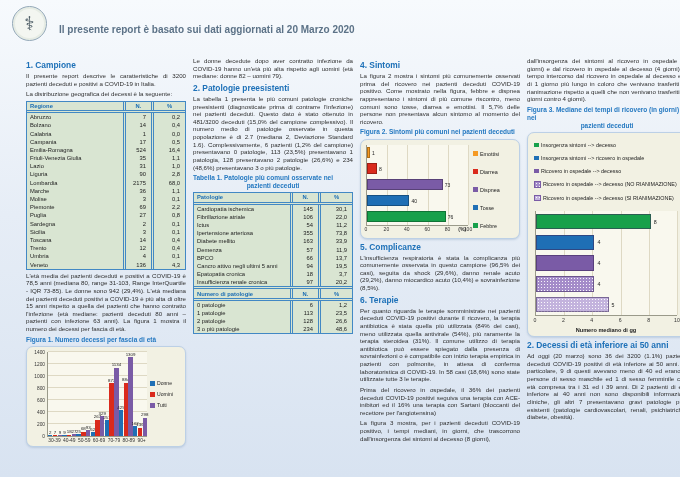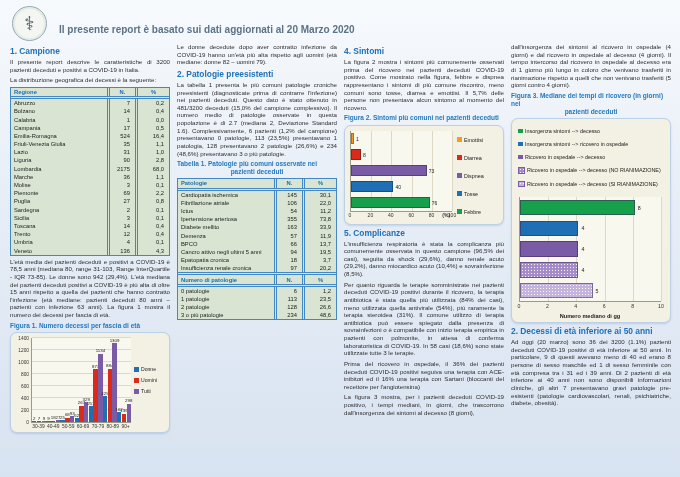--- a/index.html
+++ b/index.html
@@ -7,21 +7,21 @@
     font-family:"Liberation Sans",sans-serif;
     background:linear-gradient(180deg,#f7fafd 0%,#e6edf6 45%,#d8e3f1 100%);}
   
   .header{position:absolute;left:10px;top:4px;right:10px;height:38px;}
   .logo{position:absolute;left:2px;top:2px;width:33px;height:33px;border-radius:50%;
     background:#f3f6f1;border:1px solid #93a8b8;display:flex;align-items:center;justify-content:center;
     font-size:19px;color:#46565f;box-shadow:inset 0 0 0 2px #e6ece4;}
   .title{position:absolute;left:49px;top:1px;font-size:14.6px;font-weight:bold;color:#1b5fae;letter-spacing:-0.2px;}
   .subtitle{position:absolute;left:49px;top:20px;font-size:10px;font-weight:bold;color:#5c7287;}
   
-  .col{position:absolute;top:43px;width:160px;}
+  .col{position:absolute;top:57px;width:160px;margin-left:16px;}
   #col1{left:10px;} #col2{left:177px;} #col3{left:344px;} #col4{left:511px;}
   .sec-h{font-size:8.4px;font-weight:bold;color:#1e71b8;margin:3px 0 2px;}
   .para{font-size:6.15px;line-height:1.24;color:#2e2e2e;text-align:justify;margin:0 0 3px;}
   .cap{font-size:6.5px;font-weight:bold;color:#2579c1;margin:3px 0 2px;line-height:1.25;}
   .cap .c2line{display:block;text-align:center;}
   
   .dtable{border:1.5px solid #4288c4;background:#d9e5d2;font-size:5.8px;color:#222;margin:1px 0 2px;}
   .trow{display:grid;grid-template-columns:1fr 28px 34px;}
   .trow>div{padding:1.1px 3px;}
   .trow .cn,.trow .cp{text-align:right;border-left:3px double #4288c4;padding-right:5px;}
@@ -473,20 +473,21 @@
             </div>
             <div class="leg-item">
               <div class="leg-sq" style="background: rgb(23, 160, 75);"></div>
               <div class="leg-tx">Febbre</div>
             </div>
           </div>
       </div>
     </div>
     <div class="sec-h">5. Complicanze</div>
     <div class="para">L'insufficienza respiratoria è stata la complicanza più comunemente osservata in questo campione (96,5% dei casi), seguita da shock (29,6%), danno renale acuto (29,2%), danno miocardico acuto (10,4%) e sovrainfezione (8,5%).</div>
+    <div class="sec-h">6. Terapie</div>
     <div class="para">Per quanto riguarda le terapie somministrate nei pazienti deceduti COVID-19 positivi durante il ricovero, la terapia antibiotica è stata quella più utilizzata (84% dei casi), meno utilizzata quella antivirale (54%), più raramente la terapia steroidea (31%). Il comune utilizzo di terapia antibiotica può essere spiegato dalla presenza di sovrainfezioni o è compatibile con inizio terapia empirica in pazienti con polmonite, in attesa di conferma laboratoristica di COVID-19. In 58 casi (18,6%) sono state utilizzate tutte 3 le terapie.</div>
     <div class="para">Prima del ricovero in ospedale, il 36% dei pazienti deceduti COVID-19 positivi seguiva una terapia con ACE-inibitori ed il 16% una terapia con Sartani (bloccanti del recettore per l'angiotensina)</div>
     <div class="para">La figura 3 mostra, per i pazienti deceduti COVID-19 positivo, i tempi mediani, in giorni, che trascorrono dall'insorgenza dei sintomi al decesso (8 giorni),</div>
   </div>
 
   <div class="col" id="col4">
     <div class="para">dall'insorgenza dei sintomi al ricovero in ospedale (4 giorni) e dal ricovero in ospedale al decesso (4 giorni). Il tempo intercorso dal ricovero in ospedale al decesso era di 1 giorno più lungo in coloro che venivano trasferiti in rianimazione rispetto a quelli che non venivano trasferiti (5 giorni contro 4 giorni).</div>
     <div class="cap">
       <span>Figura 3. Mediane dei tempi di ricovero (in giorni) nei</span>
       <span class="c2line">pazienti deceduti</span>

